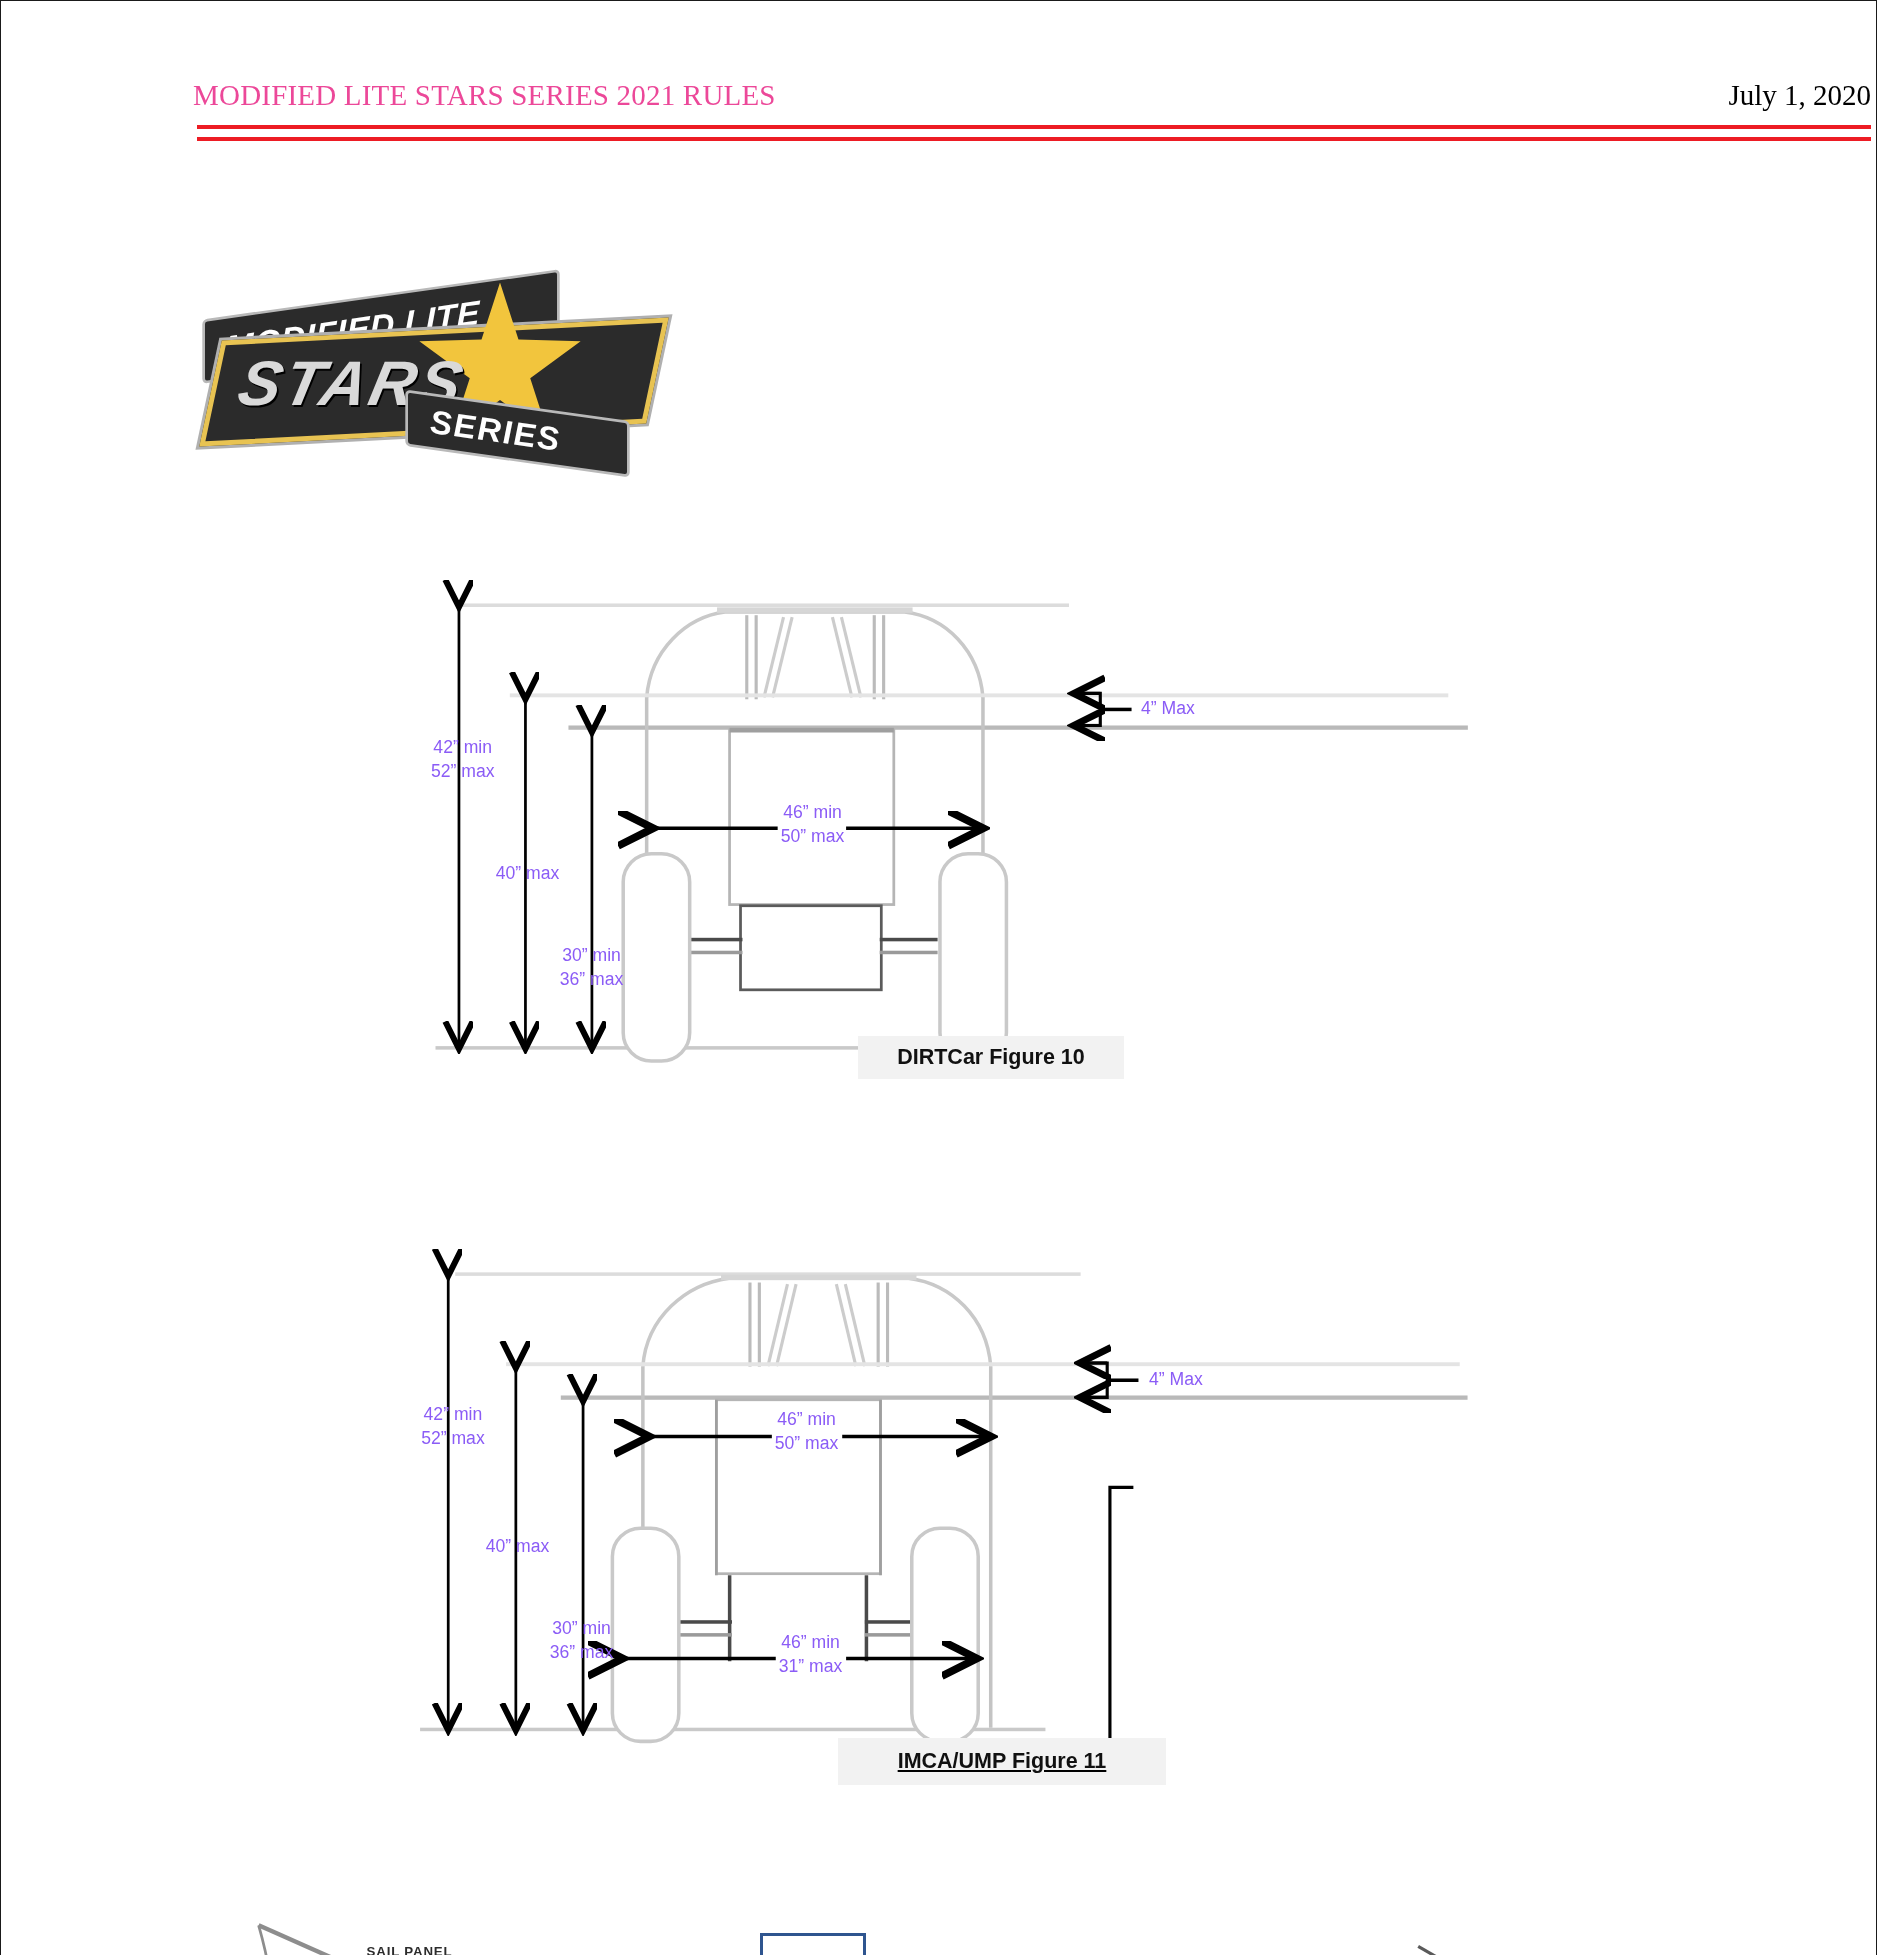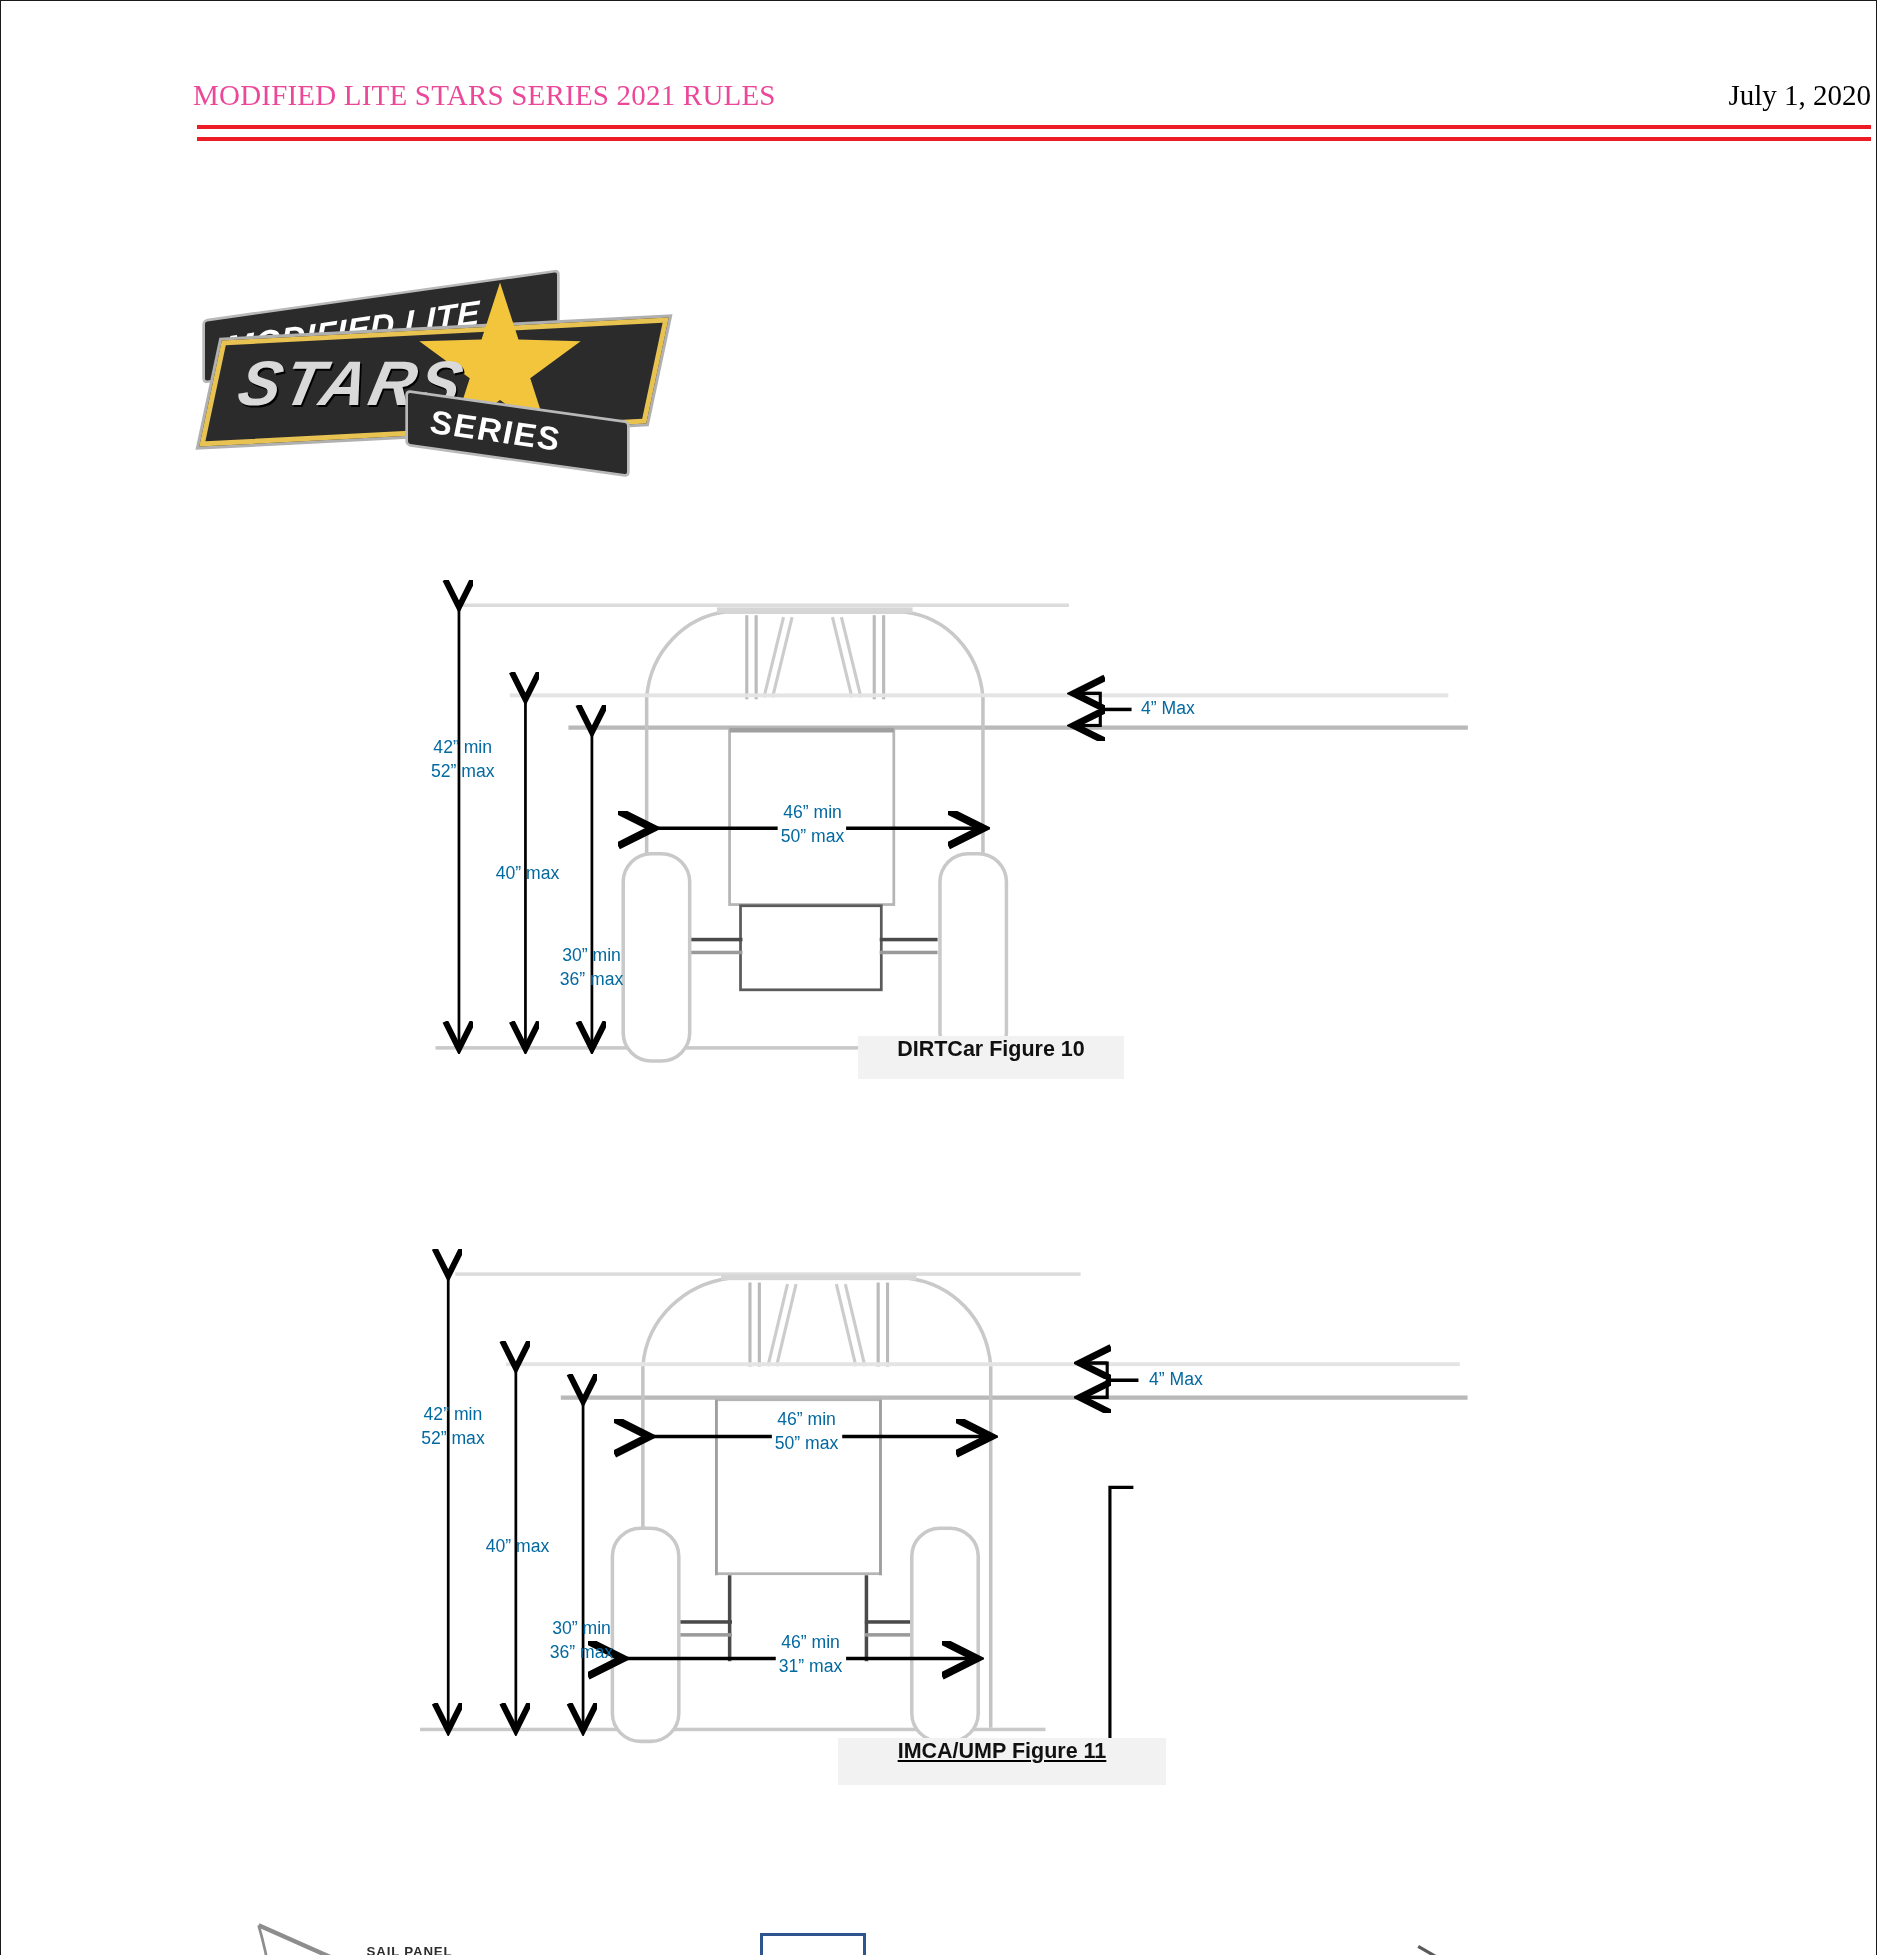--- a/index.html
+++ b/index.html
@@ -137,33 +137,34 @@
 
   
   .fig {
     position: absolute;
   }
 
   .dim-label {
     position: absolute;
     font-family: "Liberation Sans", sans-serif;
     font-size: 17.6px;
-    color: #0369a1;
+    color: #8b5cf6;
     line-height: 1.35;
     white-space: nowrap;
     text-align: center;
   }
   .dim-label.small { font-size: 13.3px; }
 
   .caption-box {
     position: absolute;
     background: #F2F2F2;
     display: flex;
     flex-direction: column;
     align-items: center;
+    justify-content: center;
   }
   .caption-box span {
     font-family: "Liberation Sans", sans-serif;
     font-weight: bold;
     font-size: 21.5px;
     color: #111;
     white-space: nowrap;
     line-height: 1.25;
   }
 

